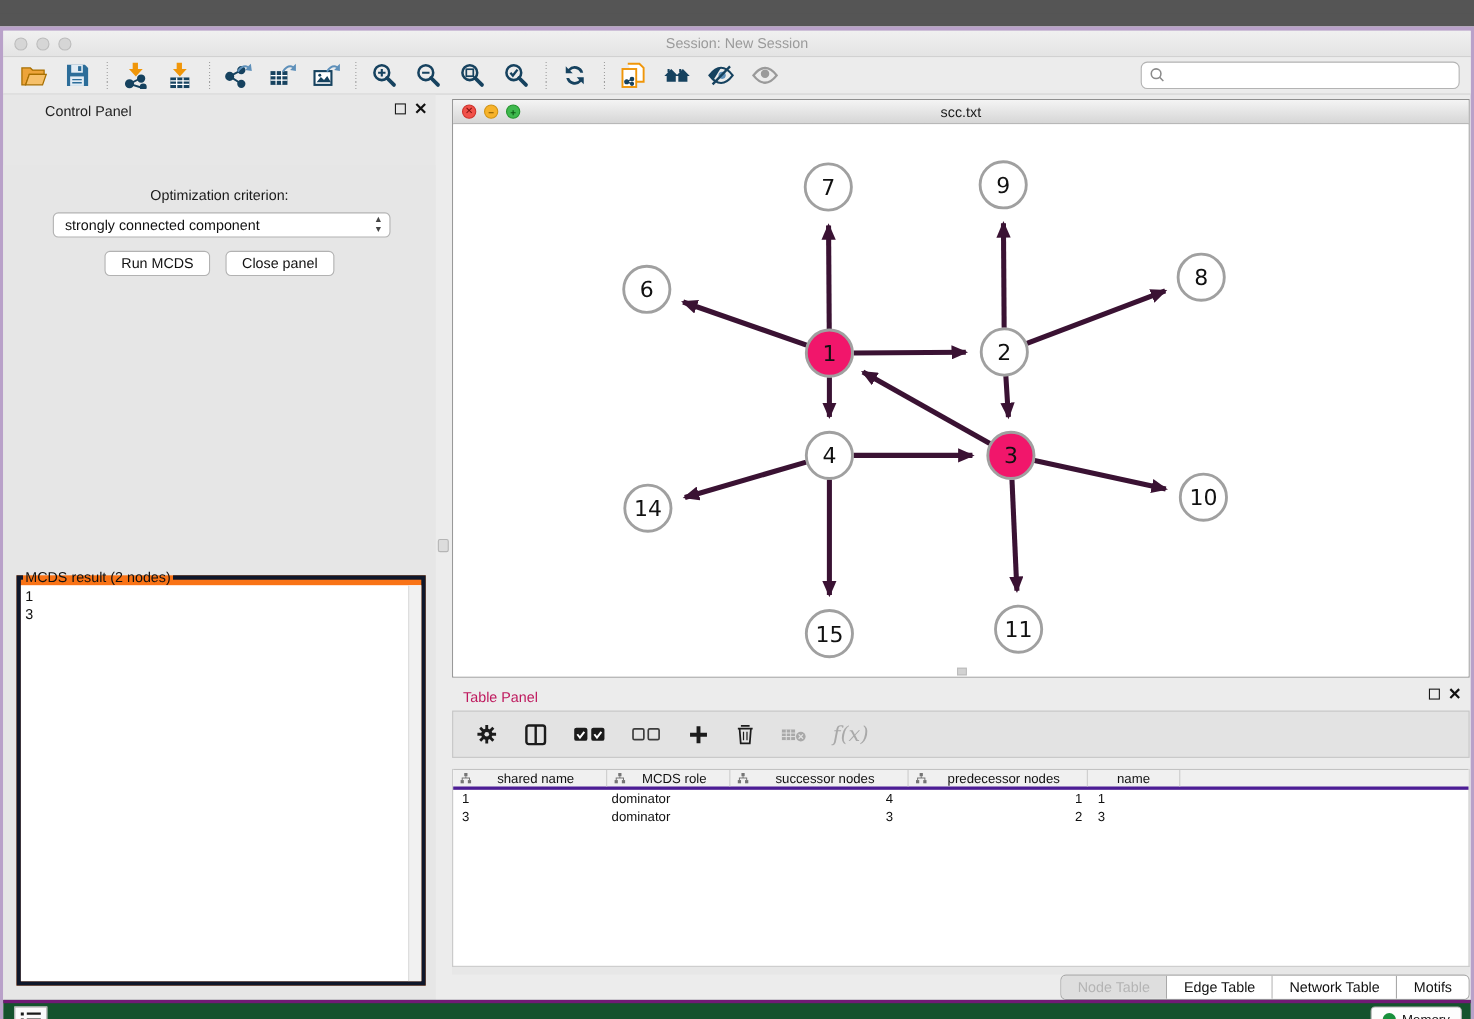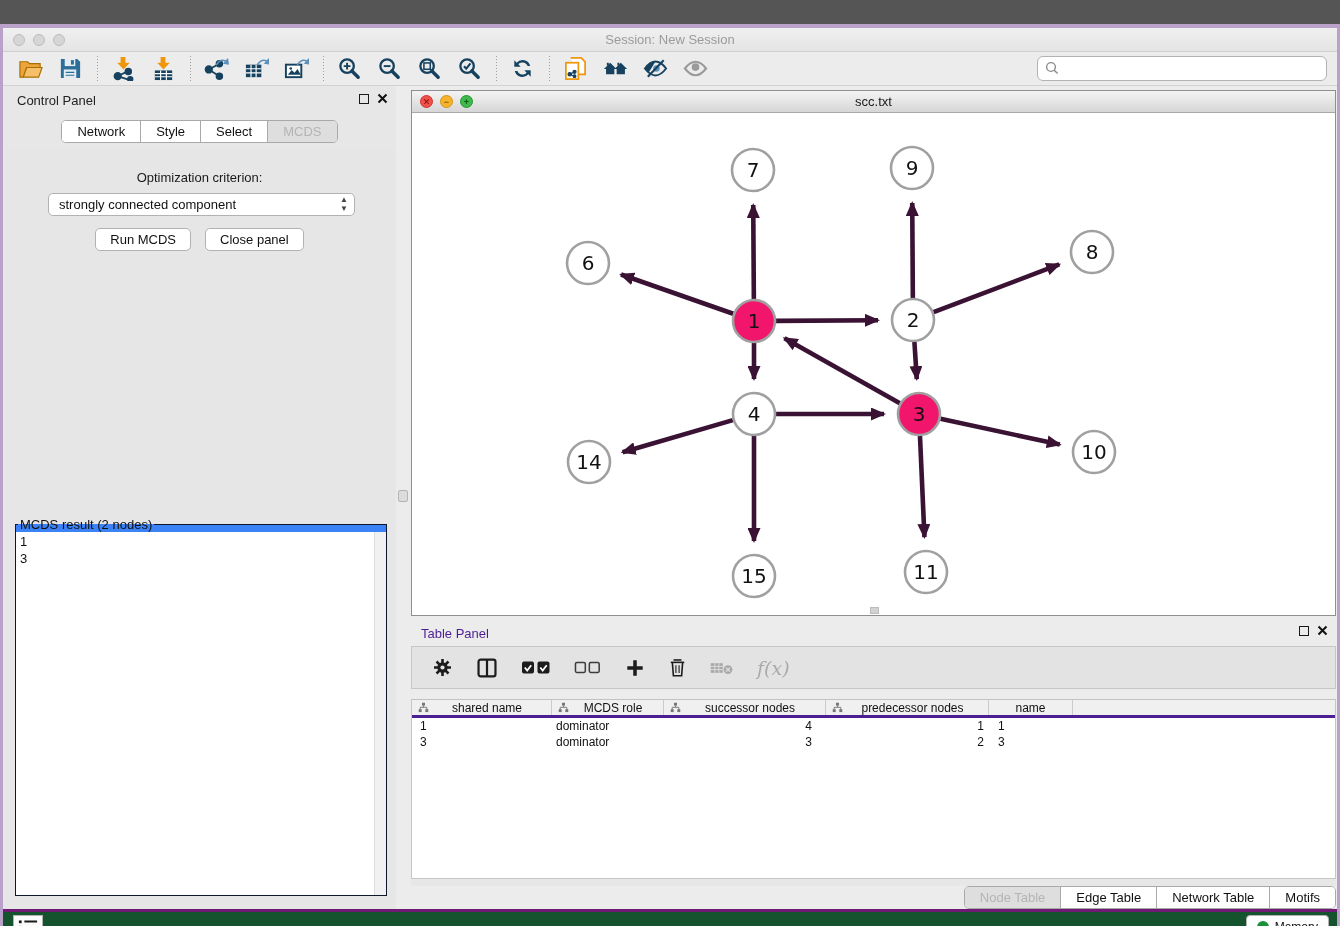--- a/index.html
+++ b/index.html
@@ -28,21 +28,21 @@
             background-image:repeating-linear-gradient(#9f9f9f 0 1px, transparent 1px 3px); }
   .searchwrap { position:absolute; right:10px; top:4px; }
   .searchwrap input { width:290px; height:25px; border:1px solid #b3b3b3; border-radius:6px;
                       background:#fff; padding:0 8px 0 26px; font-size:13px; outline:none; }
   .searchwrap .mag { position:absolute; left:8px; top:5px; width:14px; height:14px; }
 
   
   .main { position:absolute; top:58px; left:0; right:0; bottom:30px; }
 
   
-  .control-panel { position:absolute; left:0; top:0; width:393px; bottom:0; background:#e7e7e7; }
+  .control-panel { position:absolute; left:0; top:0; width:393px; bottom:0; background:#e7e7e7;padding-left:24px; }
   .cp-header { height:28px; position:relative; }
   .cp-header .cp-title { position:absolute; left:14px; top:7px; font-size:13px; color:#222; }
   .panel-icons { position:absolute; right:8px; top:7px; display:flex; gap:8px; align-items:center; }
   .float-box { width:10px; height:10px; border:1.6px solid #1a1a1a; }
   .close-x svg { width:11px; height:11px; display:block; }
 
   .cp-tabs { display:flex; justify-content:center; margin-top:6px; }
   .seg { display:flex; border:1px solid #a9a9a9; border-radius:5px; overflow:hidden; background:#fff; }
   .seg .tab { padding:2px 15px; font-size:13px; color:#111; background:#fff;
               border-right:1px solid #a9a9a9; cursor:default; line-height:17px; }
@@ -54,21 +54,21 @@
   .selectbox { position:relative; margin:8px 41px 0 45px; height:23px; background:#fff;
                border:1px solid #b2b2b2; border-radius:5px; font-size:13px; color:#111;
                line-height:21px; padding-left:10px; cursor:default; }
   .selectbox .arrows { position:absolute; right:6px; top:1px; display:flex; flex-direction:column;
                        line-height:9px; font-size:8px; color:#444; }
   .btn-row { display:flex; justify-content:center; gap:14px; margin-top:12px; }
   .push-btn { height:23px; padding:0 14px; background:#fff; border:1px solid #b2b2b2;
               border-radius:5px; font-size:13px; color:#111; line-height:21px; cursor:default; }
 
   fieldset.mcds-result { position:absolute; left:12px; right:9px; top:431px; bottom:21px;
-                         border:1px solid #0f172a; background:#3b82f6; }
+                         border:4px solid #0f172a; background:#f97316; }
   fieldset.mcds-result legend { font-size:13px; color:#111; margin-left:2px; padding:0 2px;
                                 background:transparent; }
   .result-inner { position:absolute; inset:0; background:#fff; overflow:hidden; }
   .result-scroll { position:absolute; right:0; top:0; bottom:0; width:12px;
                    background:#f1f1f1; border-left:1px solid #dcdcdc; }
   .result-items { padding:1px 4px; font-size:13px; color:#111; line-height:17px; }
 
   
   .splitter-handle { position:absolute; left:395px; top:404px; width:10px; height:12px;
                      background:#dcdcdc; border:1px solid #b5b5b5; border-radius:2px; }
@@ -87,21 +87,21 @@
   .mac-min   { background:#f7b32b; border:1px solid #d29414; color:#8a5d00; }
   .mac-max   { background:#3fb94e; border:1px solid #25962f; color:#0c5a14; }
   .net-canvas { position:absolute; top:22px; left:0; right:0; bottom:0; background:#fff; }
   .net-canvas svg { position:absolute; inset:0; }
   .canvas-thumb { position:absolute; left:458px; bottom:1px; width:9px; height:7px;
                   background:#d2d2d2; border:1px solid #bdbdbd; }
 
   
   .table-panel { position:absolute; left:408px; top:534px; width:925px; height:293px; }
   .tp-header { height:26px; position:relative; }
-  .tp-header .tp-title { position:absolute; left:10px; top:6px; font-size:13px; color:#4c1d95; }
+  .tp-header .tp-title { position:absolute; left:10px; top:6px; font-size:13px; color:#be185d; }
   .tp-toolbar { position:absolute; top:26px; left:0; right:0; height:43px; background:#e3e3e3;
                 border:1px solid #c6c6c6; display:flex; align-items:center; gap:23px;
                 padding-left:20px; }
   .tp-tool { display:flex; align-items:center; justify-content:center; cursor:default; }
   .tp-tool svg { display:block; }
   .fx-label { font-family:"DejaVu Serif","Liberation Serif",serif; font-style:italic;
               font-size:19px; color:#a9a9a9; }
 
   .tp-table { position:absolute; top:79px; left:0; right:0; height:180px; background:#fff;
               border:1px solid #c6c6c6; border-top:none; font-size:12px; }
@@ -293,28 +293,20 @@
         <span class="cp-title">Control Panel</span>
         <span class="panel-icons">
           <span class="float-box"></span>
           <span class="close-x">
             <svg viewBox="0 0 11 11">
                 <path d="M1.5 1.5 L9.5 9.5 M9.5 1.5 L1.5 9.5" stroke="#111" stroke-width="2"></path>
               </svg>
           </span>
         </span>
       </div>
-      <div class="cp-tabs">
-          <div class="seg" id="cp-tabs">
-            <div class="tab">Network</div>
-            <div class="tab">Style</div>
-            <div class="tab">Select</div>
-            <div class="tab selected">MCDS</div>
-          </div>
-        </div>
       <div class="cp-body">
         <div class="opt-label">Optimization criterion:</div>
         <div class="selectbox">
           <span>strongly connected component</span>
           <span class="arrows">
               <span>▲</span>
               <span>▼</span>
             </span>
         </div>
         <div class="btn-row">

